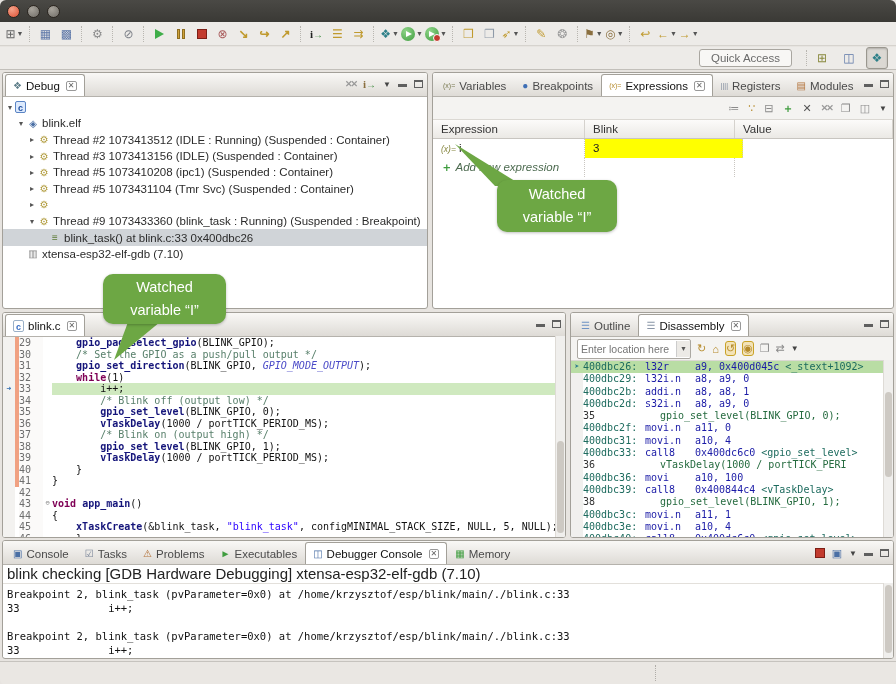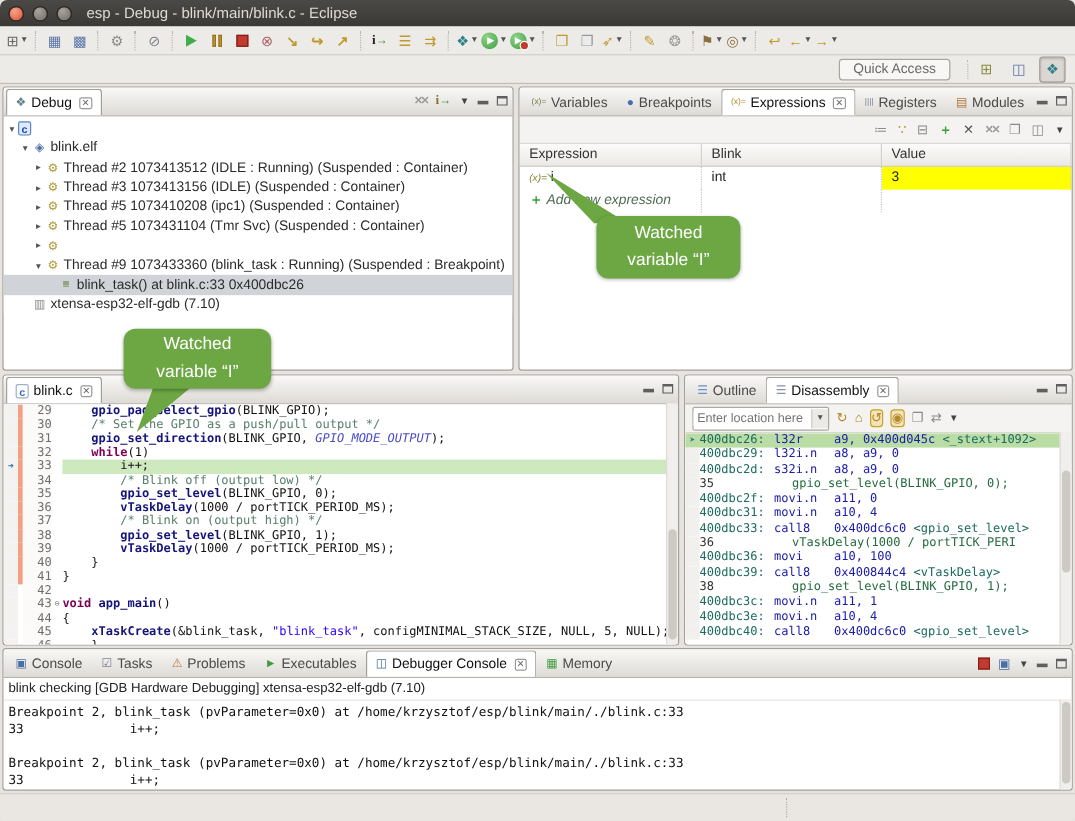--- a/index.html
+++ b/index.html
@@ -79,21 +79,21 @@
   .xicon{color:#86863f;font-size:8.5px;font-style:italic;margin-right:3px;}
   .addrow{color:#4d6b50;font-style:italic;}
   .plus{color:#3f9d3f;font-weight:bold;font-style:normal;margin-right:3px;}
 
   
   .edlines{position:relative;background:#fff;overflow:hidden;}
   .eline{display:flex;height:11.5px;line-height:11.5px;font:10px "DejaVu Sans Mono",monospace;white-space:pre;}
   .emarg{width:12px;flex:none;background:#f3f2f0;position:relative;font-size:8px;line-height:11px;text-align:center;color:#2f6db0;}
   .ediff{width:4px;flex:none;}
   .ediff.chg{background:#f0a182;}
-  .enum{width:24px;flex:none;color:#6e6e6e;background:#fbfaf9;padding-left:12px;box-sizing:border-box;}
+  .enum{width:24px;flex:none;color:#6e6e6e;background:#fbfaf9;padding-left:0;box-sizing:border-box;}
   .efold{width:9px;flex:none;font-size:7px;color:#888;text-align:center;line-height:11px;}
   .ecode{flex:1;color:#111;}
   .eline.cur .ecode{background:#cfe9bf;}
   .tk-kw{color:#7f0055;font-weight:bold;}
   .tk-cm{color:#577f6a;}
   .tk-fn{color:#14147a;font-weight:bold;}
   .tk-mac{color:#4b4bc8;font-style:italic;}
   .tk-str{color:#2a00ff;}
 
   .vscroll{position:absolute;top:0;right:0;width:9px;background:#f0efed;border-left:1px solid #dedbd6;}
@@ -110,21 +110,21 @@
   .dmarg{width:12px;flex:none;background:#f1f0ee;font-size:8px;text-align:center;color:#2e7d8e;line-height:12px;}
   .dline.cur .dmarg{background:transparent;}
   .daddr{width:62px;flex:none;color:#1d6b5e;}
   .dmnem{width:50px;flex:none;color:#1a1aa6;}
   .dops{flex:1;color:#1a1aa6;}
   .dsym{color:#1d6b5e;}
   .dnum{width:62px;flex:none;color:#333;}
   .dsrc{flex:1;color:#256b3f;padding-left:15px;}
 
   
-  .consdesc{height:18px;line-height:18px;font-size:11px;color:#222;background:#fff;
+  .consdesc{height:18px;line-height:18px;font-size:15px;color:#222;background:#fff;
     border-bottom:1px solid #e3e0db;padding-left:4px;}
   .conslines{background:#fff;font:10.5px "DejaVu Sans Mono",monospace;color:#111;padding:3px 0 0 4px;}
   .cline{height:14px;line-height:14px;white-space:pre;}
 
   
   .callout{position:absolute;background:#6da744;color:#fff;border-radius:10px;
     display:flex;align-items:center;justify-content:center;text-align:center;
     font-size:14.5px;line-height:23px;padding:2px 6px;box-sizing:border-box;
     box-shadow:0 1px 3px rgba(0,0,0,.25);z-index:50;}
   .ctail{position:absolute;z-index:49;}
@@ -136,21 +136,20 @@
 </style>
 </head>
 <body>
 
 <div class="window">
 
   <div class="titlebar">
     <span class="winbtn close"></span>
     <span class="winbtn dim"></span>
     <span class="winbtn dim"></span>
-    <span class="wtitle">esp - Debug - blink/main/blink.c - Eclipse</span>
   </div>
 
   <div class="tbrow1" id="toolbar">
       <span class="ticonbtn">
         <span style="color: rgb(102, 102, 102);">⊞</span>
         <span class="dd">▼</span>
       </span>
       <span class="tsep"></span>
       <span class="ticonbtn">
         <span style="color: rgb(93, 119, 168);">▦</span>
@@ -381,21 +380,20 @@
       <span class="vmenu">▼</span>
     </div>
     <div class="exphead" id="exprHead">
         <span class="ehc" style="width: 152px;">Expression</span>
         <span class="ehc" style="width: 150px;">Blink</span>
         <span class="ehc" style="width: 158px;">Value</span>
       </div>
     <div id="exprRows">
         <div class="exprow">
           <span class="ecell" style="width: 152px;"><span class="xicon">(x)=</span><span>i</span></span>
-          <span class="ecell" style="width: 150px;">int</span>
           <span class="ecell" style="width: 158px; background: rgb(255, 255, 0);">3</span>
         </div>
         <div class="exprow">
           <span class="ecell addrow" style="width: 152px;"><span class="plus">＋</span><span>Add new expression</span></span>
           <span class="ecell" style="width: 150px;"></span>
           <span class="ecell" style="width: 158px; border-right: none;"></span>
         </div>
       </div>
   </div>
 
@@ -461,20 +459,21 @@
       <span class="vt" style="color:#b58a2a">⌂</span>
       <span class="vt pressed" style="color:#b58a2a">↺</span>
       <span class="vt pressed" style="color:#b58a2a">◉</span>
       <span class="vt">❐</span>
       <span class="vt">⇄</span>
       <span class="vmenu">▼</span>
     </div>
     <div class="dlines" id="disasmLines" style="height:178px;">
         <div class="dline cur"><span class="dmarg"><span>➤</span></span><span class="daddr">400dbc26:</span><span class="dmnem">l32r</span><span class="dops">a9, 0x400d045c <span class="dsym">&lt;_stext+1092&gt;</span></span></div>
         <div class="dline"><span class="dmarg"></span><span class="daddr">400dbc29:</span><span class="dmnem">l32i.n</span><span class="dops">a8, a9, 0</span></div>
+        <div class="dline"><span class="dmarg"></span><span class="daddr">400dbc2b:</span><span class="dmnem">addi.n</span><span class="dops">a8, a8, 1</span></div>
         <div class="dline"><span class="dmarg"></span><span class="daddr">400dbc2d:</span><span class="dmnem">s32i.n</span><span class="dops">a8, a9, 0</span></div>
         <div class="dline"><span class="dmarg"></span><span class="dnum">35</span><span class="dsrc">gpio_set_level(BLINK_GPIO, 0);</span></div>
         <div class="dline"><span class="dmarg"></span><span class="daddr">400dbc2f:</span><span class="dmnem">movi.n</span><span class="dops">a11, 0</span></div>
         <div class="dline"><span class="dmarg"></span><span class="daddr">400dbc31:</span><span class="dmnem">movi.n</span><span class="dops">a10, 4</span></div>
         <div class="dline"><span class="dmarg"></span><span class="daddr">400dbc33:</span><span class="dmnem">call8</span><span class="dops">0x400dc6c0 <span class="dsym">&lt;gpio_set_level&gt;</span></span></div>
         <div class="dline"><span class="dmarg"></span><span class="dnum">36</span><span class="dsrc">vTaskDelay(1000 / portTICK_PERI</span></div>
         <div class="dline"><span class="dmarg"></span><span class="daddr">400dbc36:</span><span class="dmnem">movi</span><span class="dops">a10, 100</span></div>
         <div class="dline"><span class="dmarg"></span><span class="daddr">400dbc39:</span><span class="dmnem">call8</span><span class="dops">0x400844c4 <span class="dsym">&lt;vTaskDelay&gt;</span></span></div>
         <div class="dline"><span class="dmarg"></span><span class="dnum">38</span><span class="dsrc">gpio_set_level(BLINK_GPIO, 1);</span></div>
         <div class="dline"><span class="dmarg"></span><span class="daddr">400dbc3c:</span><span class="dmnem">movi.n</span><span class="dops">a11, 1</span></div>

